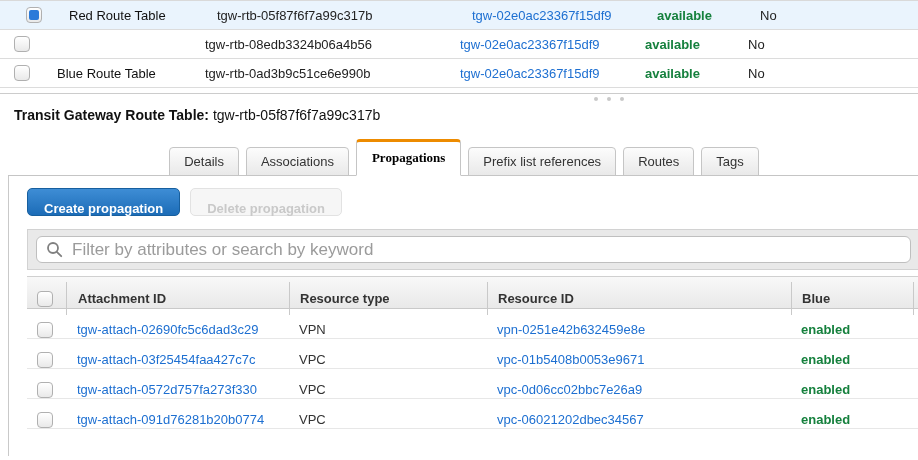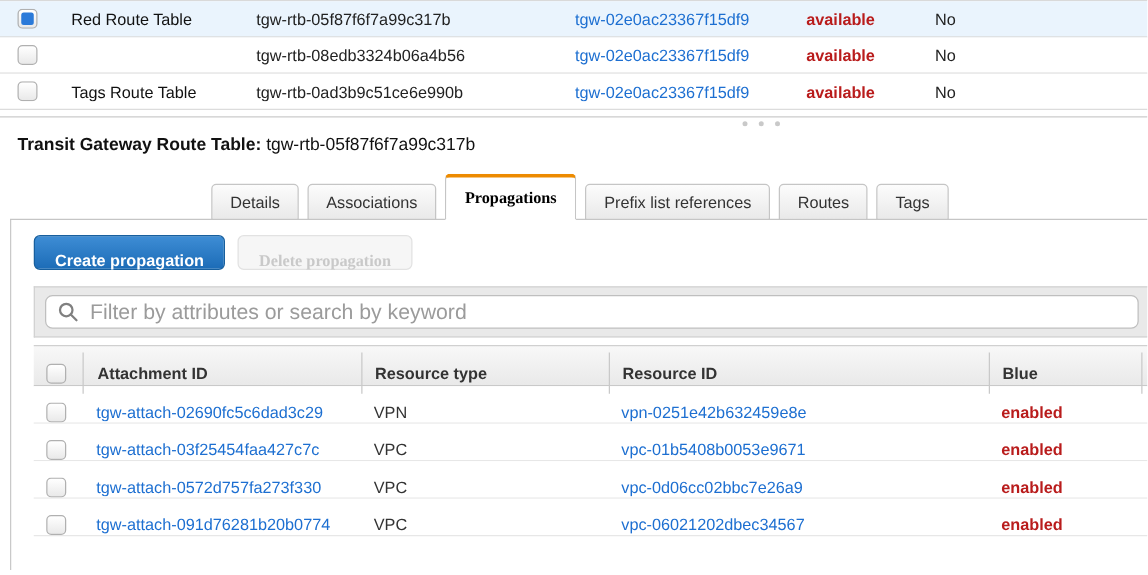--- a/index.html
+++ b/index.html
@@ -2,31 +2,31 @@
 <html><head>
 <meta charset="utf-8">
 <style>
   html,body{margin:0;padding:0;background:#fff;width:918px;height:460px;overflow:hidden;
     font-family:"Liberation Sans","DejaVu Sans",sans-serif;font-size:13px;color:#222;}
   *{box-sizing:border-box;}
 
   
   .top-table{border-top:1px solid #d9d9d9;}
   .trow{display:flex;align-items:center;height:29px;border-bottom:1px solid #dcdcdc;background:#fff;}
-  .trow.selected{background:#eaf4fd;}
+  .trow.selected{background:#eaf4fd;padding-left:12px;}
   .tcell{white-space:nowrap;overflow:hidden;}
   .c-cb{width:57px;padding-left:14px;}
   .c-name{width:148px;color:#111;}
   .c-rtb{width:255px;color:#222;}
   .c-tgw{width:185px;}
   .c-state{width:103px;}
   .c-def{flex:1;color:#222;}
 
   a.lnk{color:#1d6fd1;text-decoration:none;cursor:pointer;}
-  .status-green{color:#b91c1c;font-weight:600;}
+  .status-green{color:#15803d;font-weight:600;}
 
   .cb{width:16px;height:16px;border:1px solid #b0b0b0;border-radius:4px;
       background:linear-gradient(#ffffff,#e9e9e9);display:flex;align-items:center;justify-content:center;cursor:pointer;}
   .cb i{display:none;width:10px;height:10px;background:#2b7ad9;border-radius:2px;}
   .selected .cb i{display:block;}
 
   
   .split{border-top:1px solid #cccccc;margin-top:5px;height:12px;position:relative;}
   .dots{position:absolute;top:3px;left:594px;display:flex;gap:9px;}
   .dots b{width:4px;height:4px;border-radius:50%;background:#c9c9c9;display:block;}
@@ -43,21 +43,21 @@
   .tab.active{z-index:2;height:37px;line-height:32px;background:#fff;border-top:3px solid #ed8b00;
        border-bottom:1px solid #fff;font-weight:bold;color:#000;padding:0 15px;font-family:Liberation Serif, serif;}
 
   
   .panel{margin-left:8px;border-left:1px solid #c9c9c9;height:280px;padding:12px 0 0 18px;background:#fff;}
 
   .btnrow{display:flex;gap:10px;}
   .btn{height:28px;padding:12px 16px;border-radius:5px;font-size:13px;font-weight:bold;cursor:pointer;
        font-family:"Liberation Sans","DejaVu Sans",sans-serif;}
   .btn-primary{background:linear-gradient(#3e8dd5,#1c6cb7);border:1px solid #175f9e;color:#fff;}
-  .btn-disabled{background:#f6f6f6;border:1px solid #e2e2e2;color:#c9c9c9;cursor:default;font-family:Liberation Serif, serif;}
+  .btn-disabled{background:#f6f6f6;border:1px solid #e2e2e2;color:#c9c9c9;cursor:default;}
 
   .toolbar{margin-top:13px;background:#e9e9e9;border:1px solid #d2d2d2;border-right:none;padding:6px 7px 6px 8px;}
   .search{background:#fff;border:1px solid #bfbfbf;border-radius:6px;height:27px;display:flex;align-items:center;padding:0 9px;}
   .search svg{flex:0 0 auto;margin-right:7px;}
   .search input{border:none;outline:none;flex:1;font-size:17px;color:#333;background:transparent;
        font-family:"Liberation Sans","DejaVu Sans",sans-serif;}
   .search input::placeholder{color:#9b9b9b;}
 
   
   .ptable{margin-top:6px;}
@@ -100,21 +100,21 @@
       <div class="tcell c-rtb">tgw-rtb-08edb3324b06a4b56</div>
       <div class="tcell c-tgw"><a class="lnk">tgw-02e0ac23367f15df9</a></div>
       <div class="tcell c-state"><span class="status-green">available</span></div>
       <div class="tcell c-def">No</div>
     </div>
 
     <div class="trow">
       <div class="tcell c-cb">
         <span class="cb"></span>
       </div>
-      <div class="tcell c-name">Tags Route Table</div>
+      <div class="tcell c-name">Blue Route Table</div>
       <div class="tcell c-rtb">tgw-rtb-0ad3b9c51ce6e990b</div>
       <div class="tcell c-tgw"><a class="lnk">tgw-02e0ac23367f15df9</a></div>
       <div class="tcell c-state"><span class="status-green">available</span></div>
       <div class="tcell c-def">No</div>
     </div>
   </div>
 
 <div class="split">
   <span class="dots">
       <b></b>

